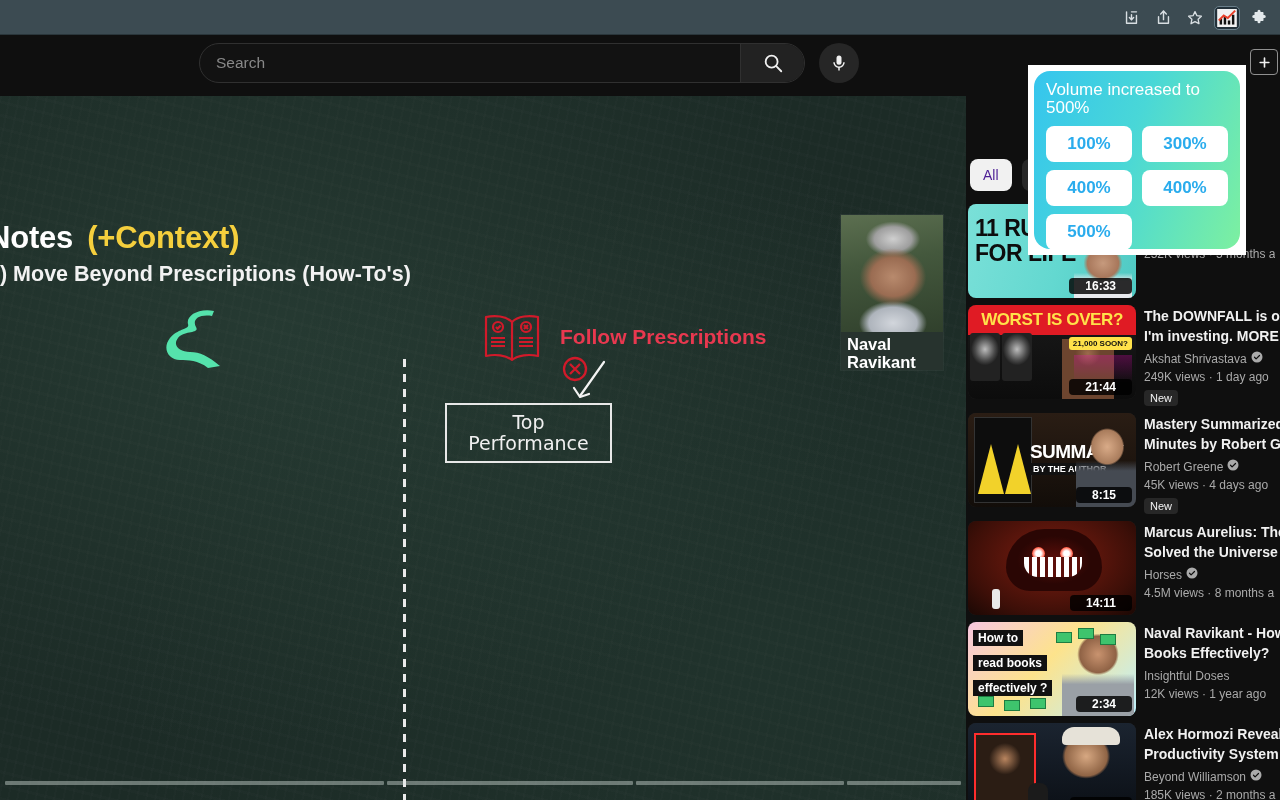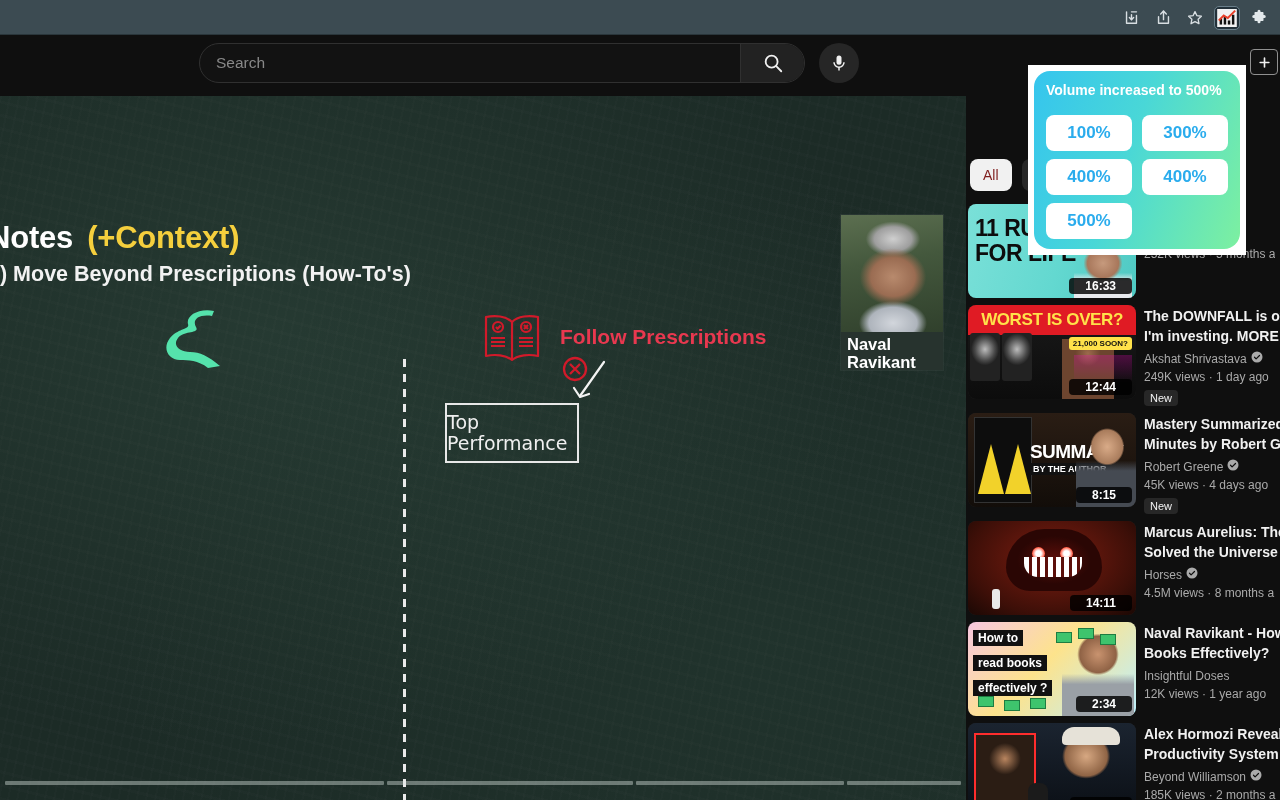--- a/index.html
+++ b/index.html
@@ -132,24 +132,24 @@
     position: absolute; left: 560px; top: 229px;
     font-size: 21px; font-weight: 700; color: #e8384f;
     white-space: nowrap;
   }
 
   #cross-mark { position: absolute; left: 560px; top: 258px; }
   #arrow-down { position: absolute; left: 570px; top: 262px; }
 
   #top-performance-box {
     position: absolute; left: 445px; top: 307px;
-    width: 134px; height: 60px;
+    width: 167px; height: 60px;
     border: 2px solid #e8e8e8;
     display: flex; flex-direction: column;
-    align-items: flex-start; justify-content: center;
+    align-items: center; justify-content: center;
     color: #f0f0f0; font-size: 19px; line-height: 1.13;
     font-family: "DejaVu Sans", sans-serif;
   }
 
   #divider-dashed {
     position: absolute; left: 403px; top: 263px;
     width: 3px; height: 527px;
     background: repeating-linear-gradient(
       to bottom,
       #eaeaea 0px, #eaeaea 8px,
@@ -202,21 +202,21 @@
     white-space: nowrap;
   }
   .chip {
     height: 32px; padding: 0 13px;
     border-radius: 8px;
     background: rgba(255,255,255,0.1);
     color: #f1f1f1; font-size: 14px;
     display: flex; align-items: center;
     cursor: pointer;
   }
-  .chip.active { background: #f1f1f1; color: #7f1d1d; }
+  .chip.active { background: #f1f1f1; color: #4c1d95; }
 
   #video-list {
     position: absolute; left: 2px; top: 108px; width: 312px;
   }
   .video-item {
     display: flex; gap: 8px; margin-bottom: 7px; cursor: pointer;
   }
   .thumb {
     position: relative;
     width: 168px; height: 94px; min-width: 168px;
@@ -327,22 +327,22 @@
     background: #ffffff;
     padding: 6px;
   }
   #volume-popup-inner {
     width: 100%; height: 100%;
     border-radius: 16px;
     background: linear-gradient(110deg, #35c5ee 0%, #49d7d7 45%, #7df0a0 100%);
     padding: 10px 12px;
   }
   #volume-title {
-    color: #ffffff; font-size: 14px; font-weight: 700;
-    line-height: 18px; margin-bottom: 16px;
+    color: #ffffff; font-size: 17px; font-weight: 400;
+    line-height: 18px; margin-bottom: 9px;
   }
   #volume-grid {
     display: grid; grid-template-columns: 1fr 1fr;
     gap: 8px 10px;
   }
   .vol-btn {
     height: 36px; background: #ffffff; border-radius: 8px;
     display: flex; align-items: center; justify-content: center;
     color: #2aaced; font-size: 17px; font-weight: 700;
     cursor: pointer;
@@ -520,21 +520,21 @@
             <div class="art t2">
               <div class="banner">WORST IS OVER?</div>
               <div class="heads">
                 <div class="h"></div>
                 <div class="h"></div>
               </div>
               <div class="person"></div>
               <div class="bubble">21,000 SOON?</div>
               <div class="chart"></div>
             </div>
-            <div class="thumb-dur">12:44</div>
+            <div class="thumb-dur">21:44</div>
           </div>
           <div class="meta"><div class="v-title">
               <span>The DOWNFALL is ove</span>
               <span>I'm investing. MORE |</span>
             </div><div class="v-channel">
               <span>Akshat Shrivastava</span>
               <span><svg class="verified" viewBox="0 0 24 24" fill="#aaa">
                   <circle cx="12" cy="12" r="11"></circle>
                   <path d="M7 12.5l3.2 3.2L17 9" stroke="#0f0f0f" stroke-width="2.4" fill="none" stroke-linecap="round" stroke-linejoin="round"></path>
                 </svg></span>

